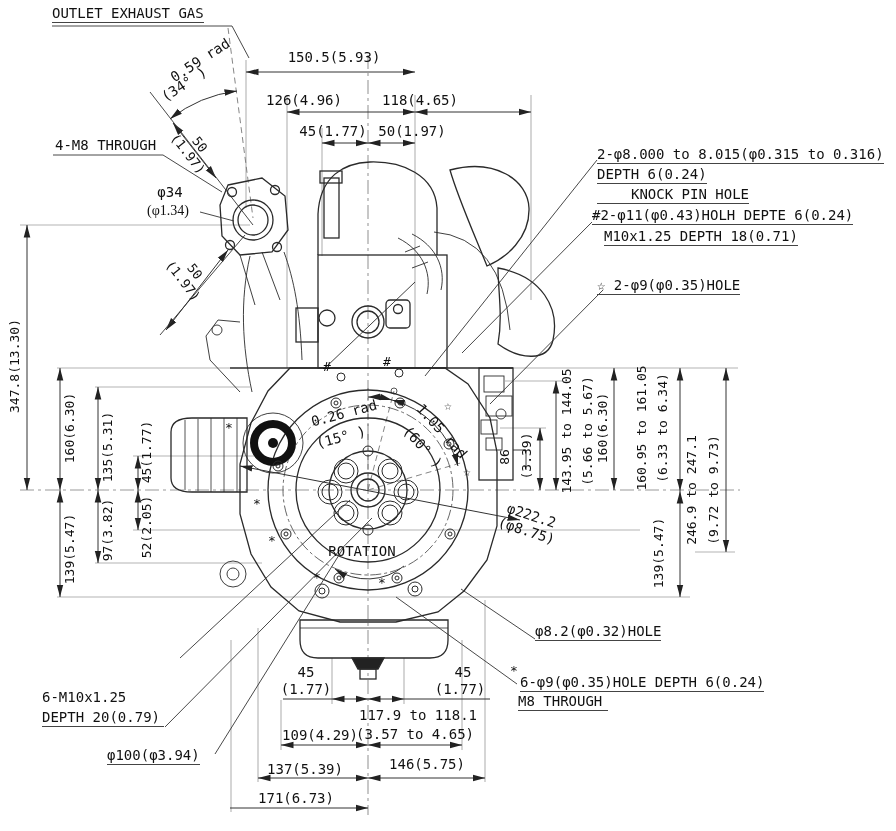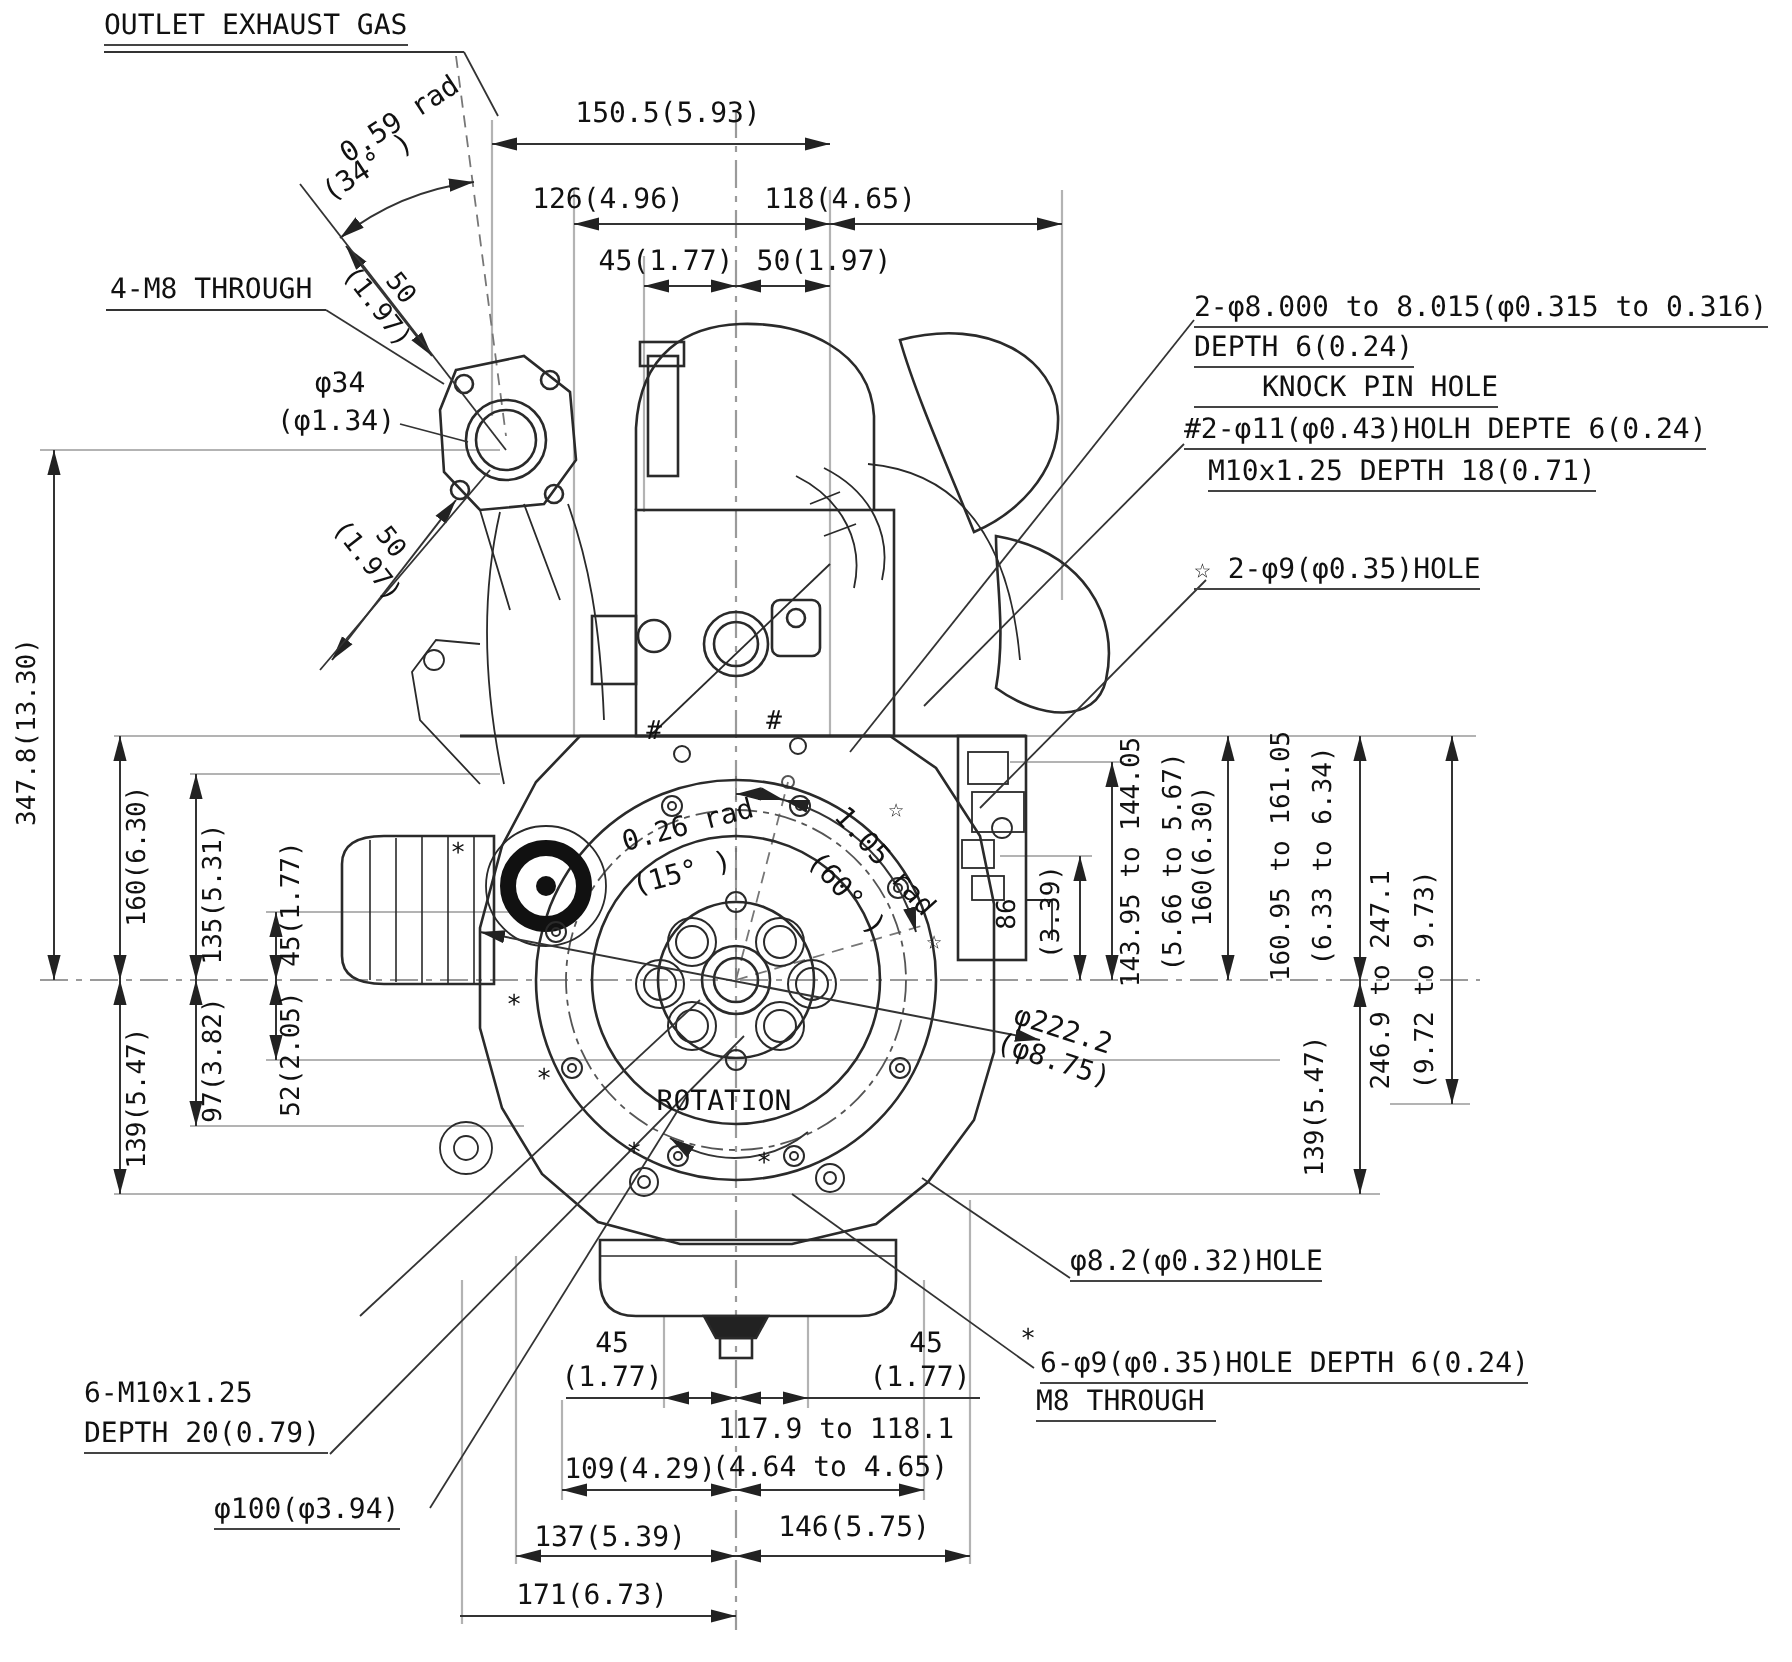--- a/index.html
+++ b/index.html
@@ -243,21 +243,21 @@
 <div class="lbl r-33" style="left:184px;top:84px;">(34°  )</div>
 
 <div class="lbl" style="left:334px;top:57px;">150.5(5.93)</div>
 <div class="lbl" style="left:304px;top:100px;">126(4.96)</div>
 <div class="lbl" style="left:420px;top:100px;">118(4.65)</div>
 <div class="lbl" style="left:333px;top:131px;">45(1.77)</div>
 <div class="lbl" style="left:412px;top:131px;">50(1.97)</div>
 
 <div class="note" style="left:55px;top:137px;">4-M8 THROUGH</div>
 <div class="lbl" style="left:170px;top:192px;">φ34</div>
-<div class="lbl" style="left:168px;top:211px;">(φ1.34)</div>
+<div class="lbl" style="left:168px;top:211px;font-family:Liberation Serif, serif;">(φ1.34)</div>
 
 <div class="lbl r52 sm" style="left:194px;top:149px;">
   <div>50</div>
       <div>(1.97)</div>
 </div>
 <div class="lbl r52 sm" style="left:189px;top:276px;">
   <div>50</div>
       <div>(1.97)</div>
 </div>
 
@@ -300,21 +300,21 @@
 
 <div class="note" style="left:42px;top:689px;">6-M10x1.25</div>
 <div class="note u" style="left:42px;top:709px;padding-right:4px;">DEPTH 20(0.79)</div>
 <div class="note u" style="left:107px;top:747px;">φ100(φ3.94)</div>
 
 <div class="lbl" style="left:306px;top:672px;">45</div>
 <div class="lbl" style="left:306px;top:689px;">(1.77)</div>
 <div class="lbl" style="left:463px;top:672px;">45</div>
 <div class="lbl" style="left:460px;top:689px;">(1.77)</div>
 <div class="lbl" style="left:418px;top:715px;">117.9 to 118.1</div>
-<div class="lbl" style="left:415px;top:734px;">(4.64 to 4.65)</div>
+<div class="lbl" style="left:415px;top:734px;">(3.57 to 4.65)</div>
 <div class="lbl" style="left:320px;top:735px;">109(4.29)</div>
 <div class="lbl" style="left:305px;top:769px;">137(5.39)</div>
 <div class="lbl" style="left:427px;top:764px;text-align:right;">146(5.75)</div>
 <div class="lbl" style="left:296px;top:798px;">171(6.73)</div>
 
 <div class="note u" style="left:535px;top:623px;">φ8.2(φ0.32)HOLE</div>
 <div class="sym" style="left:514px;top:670px;">*</div>
 <div class="note u" style="left:520px;top:674px;">6-φ9(φ0.35)HOLE DEPTH 6(0.24)</div>
 <div class="note u" style="left:518px;top:693px;padding-right:6px;">M8 THROUGH</div>
 

